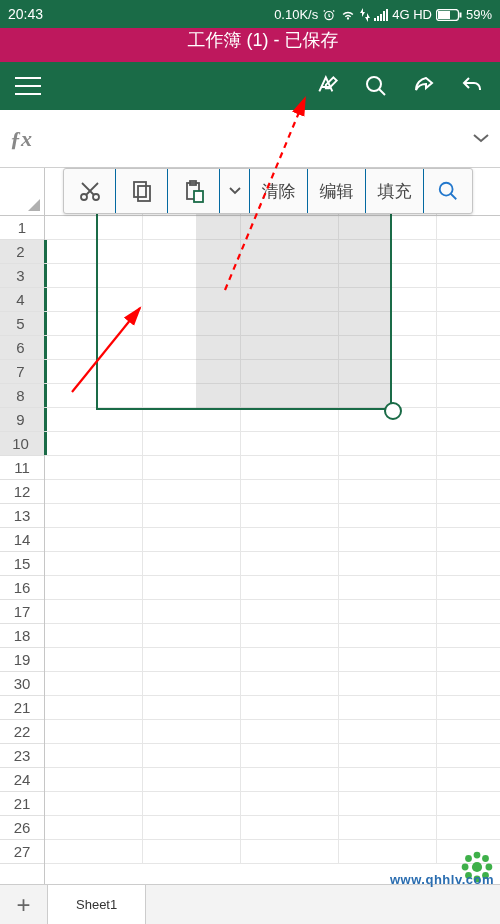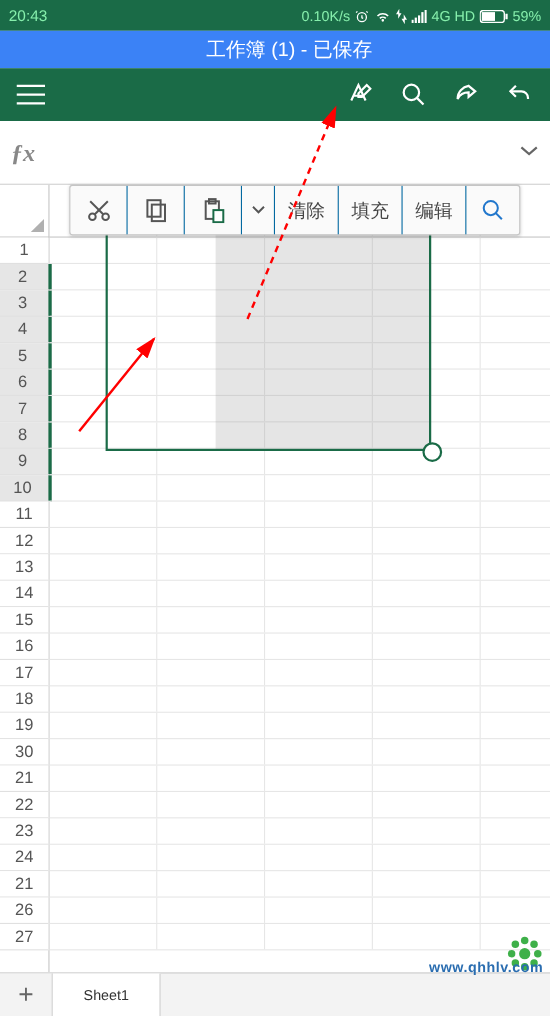--- a/index.html
+++ b/index.html
@@ -1,25 +1,25 @@
 <!DOCTYPE html>
 <html><head>
 <meta charset="utf-8">
 <style>
   * { box-sizing: border-box; margin: 0; padding: 0; }
   html, body { width: 500px; height: 924px; font-family: sans-serif; overflow: hidden; background: #fff; }
 
   
-  .status-bar { height: 28px; background: #1a6b47; color: #86efac; display: flex; align-items: center; padding: 0 8px; font-size: 14px; }
+  .status-bar { height: 28px; background: #1a6b47; color: #ffffff; display: flex; align-items: center; padding: 0 8px; font-size: 14px; }
   .status-left { flex: 0 0 auto; }
   .status-right { margin-left: auto; display: flex; align-items: center; gap: 4px; font-size: 13px; }
   .status-right svg { vertical-align: middle; }
 
   
-  .title-bar { height: 34px; background: #3b82f6; color: #fff; display: flex; align-items: center; justify-content: center; font-size: 18px; padding-left: 26px; }
+  .title-bar { height: 34px; background: #be185d; color: #fff; display: flex; align-items: flex-start; justify-content: center; font-size: 18px; padding-left: 26px; }
 
   
   .action-bar { height: 48px; background: #1a6b47; display: flex; align-items: center; padding: 0 4px; }
   .action-bar .spacer { flex: 1; }
   .action-bar .ab-btn { width: 48px; height: 48px; display: flex; align-items: center; justify-content: center; color: #fff; }
   .hamburger { width: 48px; height: 48px; display:flex; align-items:center; justify-content:center; }
 
   
   .formula-bar { height: 58px; background: #fff; border-bottom: 1px solid #d0d0d0; display: flex; align-items: center; padding: 0 10px; font-weight: bold; }
   .formula-bar .fx { font-style: italic; font-family: serif; font-size: 22px; color: #888; width: 40px; }
@@ -437,22 +437,22 @@
         <rect x="8" y="2" width="6" height="4"></rect>
         <rect x="12" y="12" width="9" height="11" fill="#fff" stroke="#1a6b47"></rect>
       </svg>
   </div>
   <div class="ctx-btn" style="width:30px;">
     <svg width="14" height="10" viewBox="0 0 14 10" fill="none" stroke="#555" stroke-width="1.8">
         <polyline points="2,2 7,7 12,2"></polyline>
       </svg>
   </div>
   <div class="ctx-btn txt">清除</div>
+  <div class="ctx-btn txt">编辑</div>
   <div class="ctx-btn txt">填充</div>
-  <div class="ctx-btn txt">编辑</div>
   <div class="ctx-btn">
     <svg width="22" height="22" viewBox="0 0 24 24" fill="none" stroke="#2277cc" stroke-width="2">
         <circle cx="10" cy="10" r="7"></circle>
         <line x1="15" y1="15" x2="21" y2="21"></line>
       </svg>
   </div>
 </div>
 
 <svg class="anno" style="left:0;top:0;" width="500" height="500">
   <defs>

